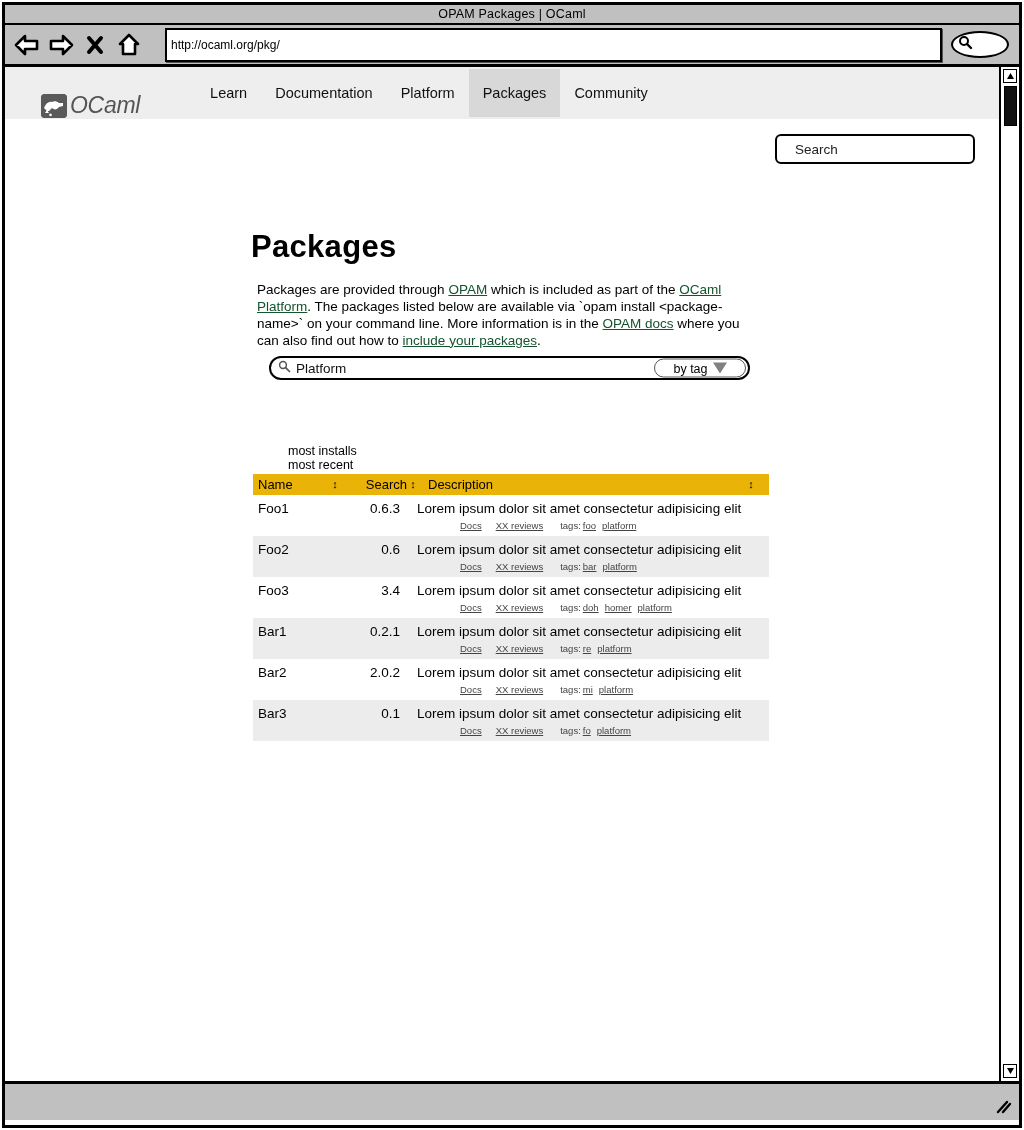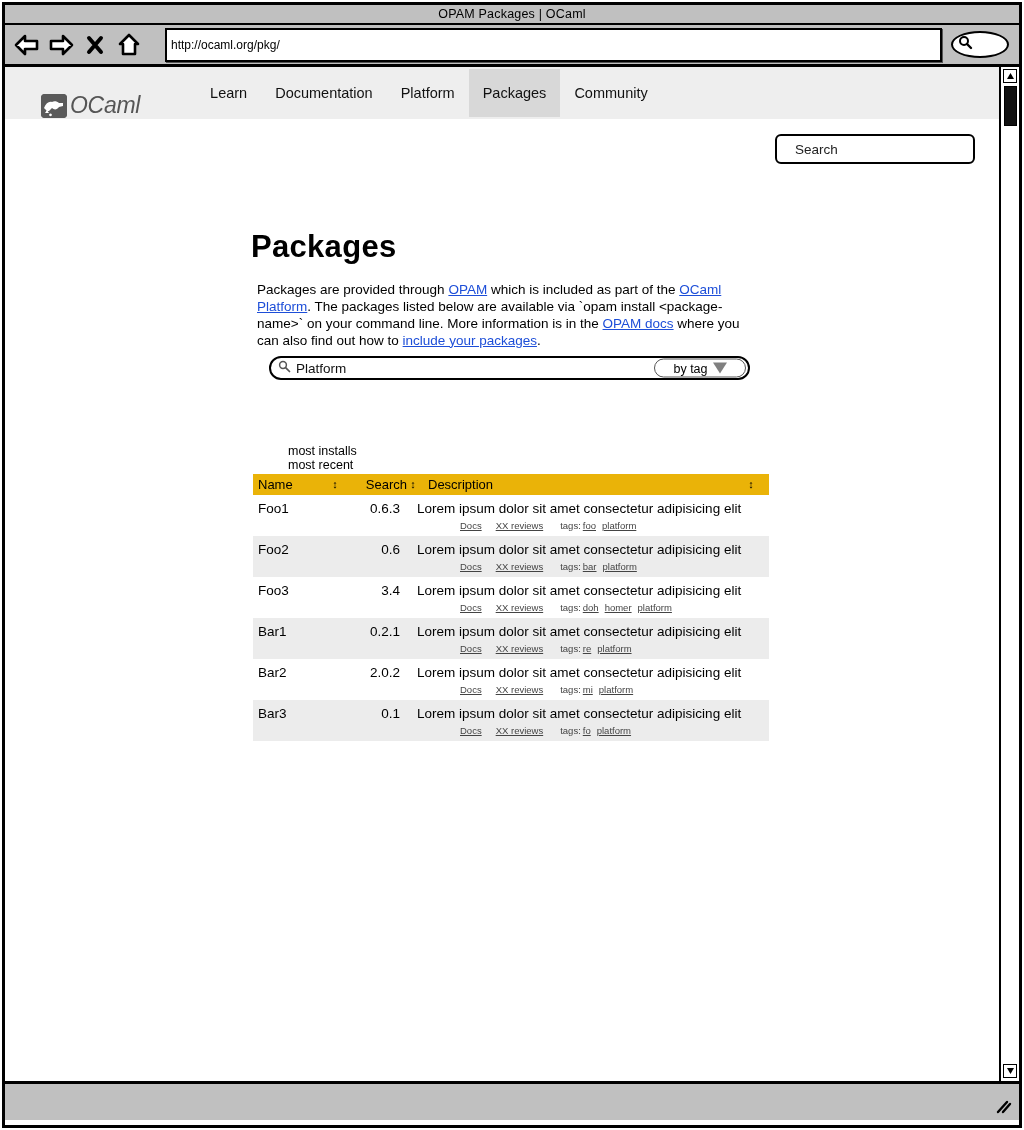--- a/index.html
+++ b/index.html
@@ -167,21 +167,21 @@
     letter-spacing: .3px;
   }
   .intro {
     position: absolute;
     left: 252px; top: 148px;
     width: 500px;
     font-size: 13.5px;
     line-height: 17px;
     color: #000;
   }
-  .intro a { color: #1d4ed8; text-decoration: underline; }
+  .intro a { color: #14532d; text-decoration: underline; }
 
   
   .filter-bar {
     position: absolute;
     left: 264px; top: 237px;
     width: 481px; height: 24px;
     border: 2.5px solid #000;
     border-radius: 13px;
     background: #ffffff;
     display: flex; align-items: center;

